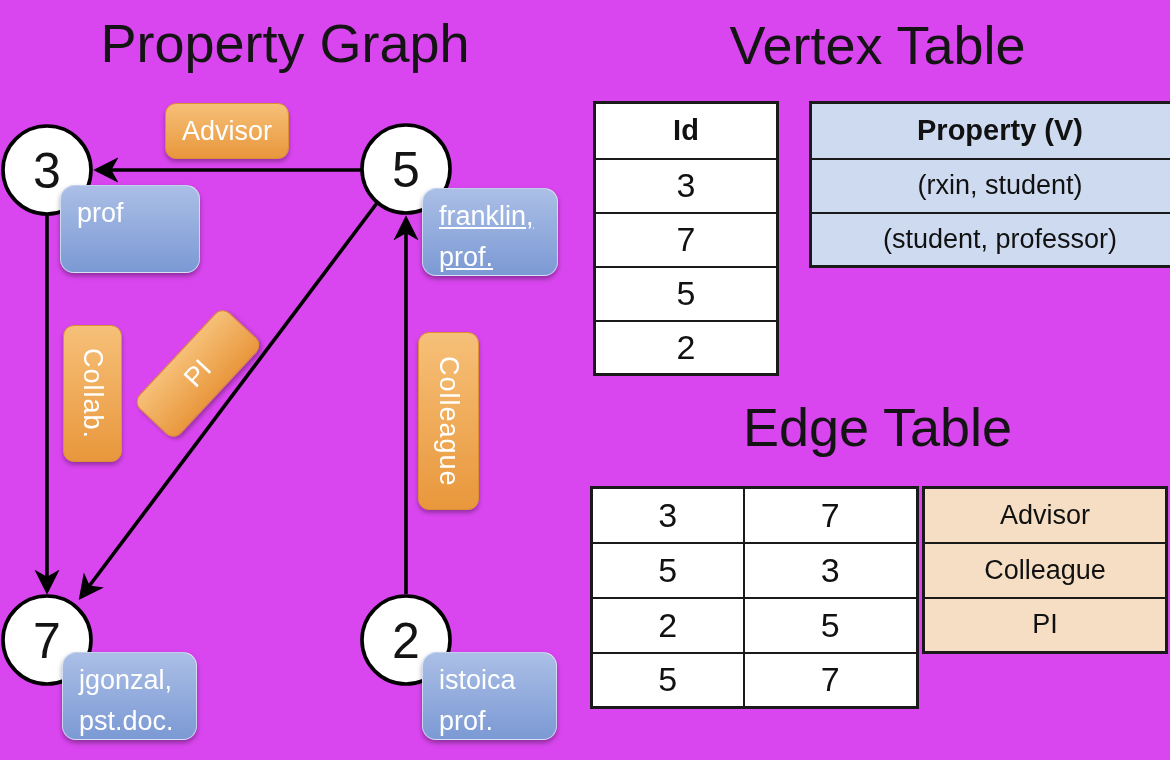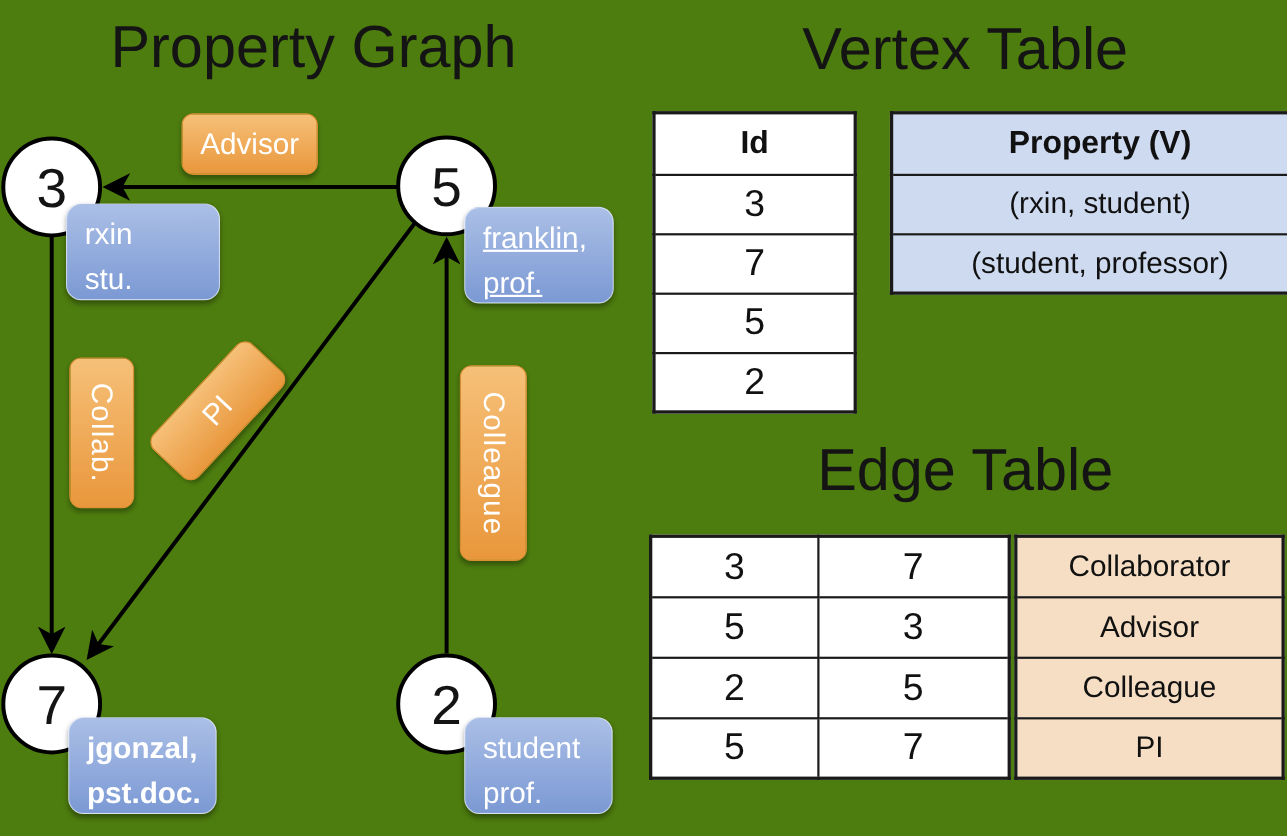--- a/index.html
+++ b/index.html
@@ -2,21 +2,21 @@
 <html style="--edge-label-top: #F6C078; --edge-label-bottom: #E9973C; --edge-label-border: #DC8F33; --vertex-label-top: #ABBFE6; --vertex-label-bottom: #7B99D4; --vertex-table-fill: #CEDAF0; --edge-table-fill: #F5DEC3; --table-border: #1A1A1A; --line-color: #000000; --label-text: #FFFFFF;"><head>
 <meta charset="utf-8">
 <style>
   :root{
     --edge-label-top:#F6C078; --edge-label-bottom:#E9973C; --edge-label-border:#DC8F33;
     --vertex-label-top:#ABBFE6; --vertex-label-bottom:#7B99D4;
     --vertex-table-fill:#CEDAF0; --edge-table-fill:#F5DEC3;
     --table-border:#1A1A1A; --line-color:#000000; --label-text:#FFFFFF;
   }
   html,body{margin:0;padding:0;background:#fff;}
-  #stage{position:relative;width:1170px;height:760px;overflow:hidden;background:#4d7c0f;
+  #stage{position:relative;width:1170px;height:760px;overflow:hidden;background:#d946ef;
          font-family:"Liberation Sans",sans-serif;color:#111;}
   .title{position:absolute;font-size:54px;font-weight:300;text-align:center;
          white-space:nowrap;line-height:1.1;color:#141414;}
   #t-graph{left:0;top:14px;width:570px;}
   #t-vertex{left:585px;top:16px;width:585px;}
   #t-edge{left:585px;top:398px;width:585px;}
 
   #graph-svg{position:absolute;left:0;top:0;}
   #graph-svg line{stroke:var(--line-color);stroke-width:3.6px;}
   #graph-svg circle{fill:#fff;stroke:var(--line-color);stroke-width:3.6px;}
@@ -85,33 +85,32 @@
     <span>Collab.</span>
   </div>
   <div class="elabel" id="lbl-pi" style="left:132px;top:345px;width:130px;height:55px;">
     <span>PI</span>
   </div>
   <div class="elabel vlabel" id="lbl-colleague" style="left:418px;top:332px;width:59px;height:176px;">
     <span>Colleague</span>
   </div>
 
   <div class="nlabel" style="left:60px;top:185px;width:140px;height:88px;">
-    <span>rxin</span>
-    <span>stu.</span>
+    <span>prof</span>
   </div>
   <div class="nlabel" style="left:422px;top:188px;width:136px;height:88px;text-decoration:underline;">
     <span>franklin,</span>
     <span>prof.</span>
   </div>
-  <div class="nlabel" style="left:62px;top:652px;width:135px;height:88px;font-weight:bold;">
+  <div class="nlabel" style="left:62px;top:652px;width:135px;height:88px;">
     <span>jgonzal,</span>
     <span>pst.doc.</span>
   </div>
   <div class="nlabel" style="left:422px;top:652px;width:135px;height:88px;">
-    <span>student</span>
+    <span>istoica</span>
     <span>prof.</span>
   </div>
 
   <table class="tbl" id="vt-id" style="left:593px;top:101px;width:186px;">
     <tbody>
         <tr class="hr">
       <th>Id</th>
         </tr>
     <tr>
       <td class="num">3</td>
@@ -163,23 +162,20 @@
     <tr>
       <td class="num">5</td>
       <td class="num">7</td>
         </tr>
   </tbody>
     </table>
 
   <table class="tbl" id="et-prop" style="left:922px;top:486px;width:246px;">
     <tbody>
     <tr>
-      <td>Collaborator</td>
-        </tr>
-    <tr>
       <td>Advisor</td>
         </tr>
     <tr>
       <td>Colleague</td>
         </tr>
     <tr>
       <td>PI</td>
         </tr>
   </tbody>
     </table>

